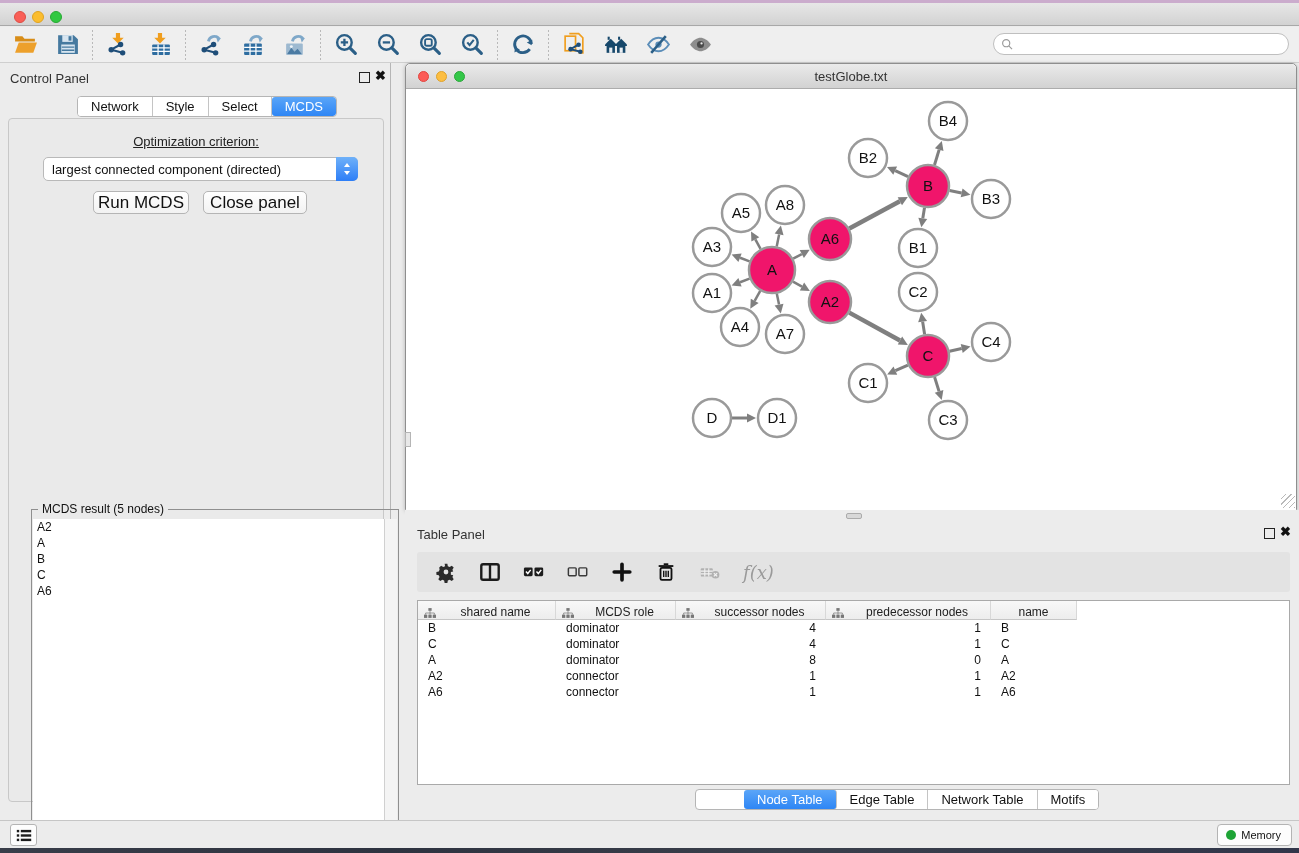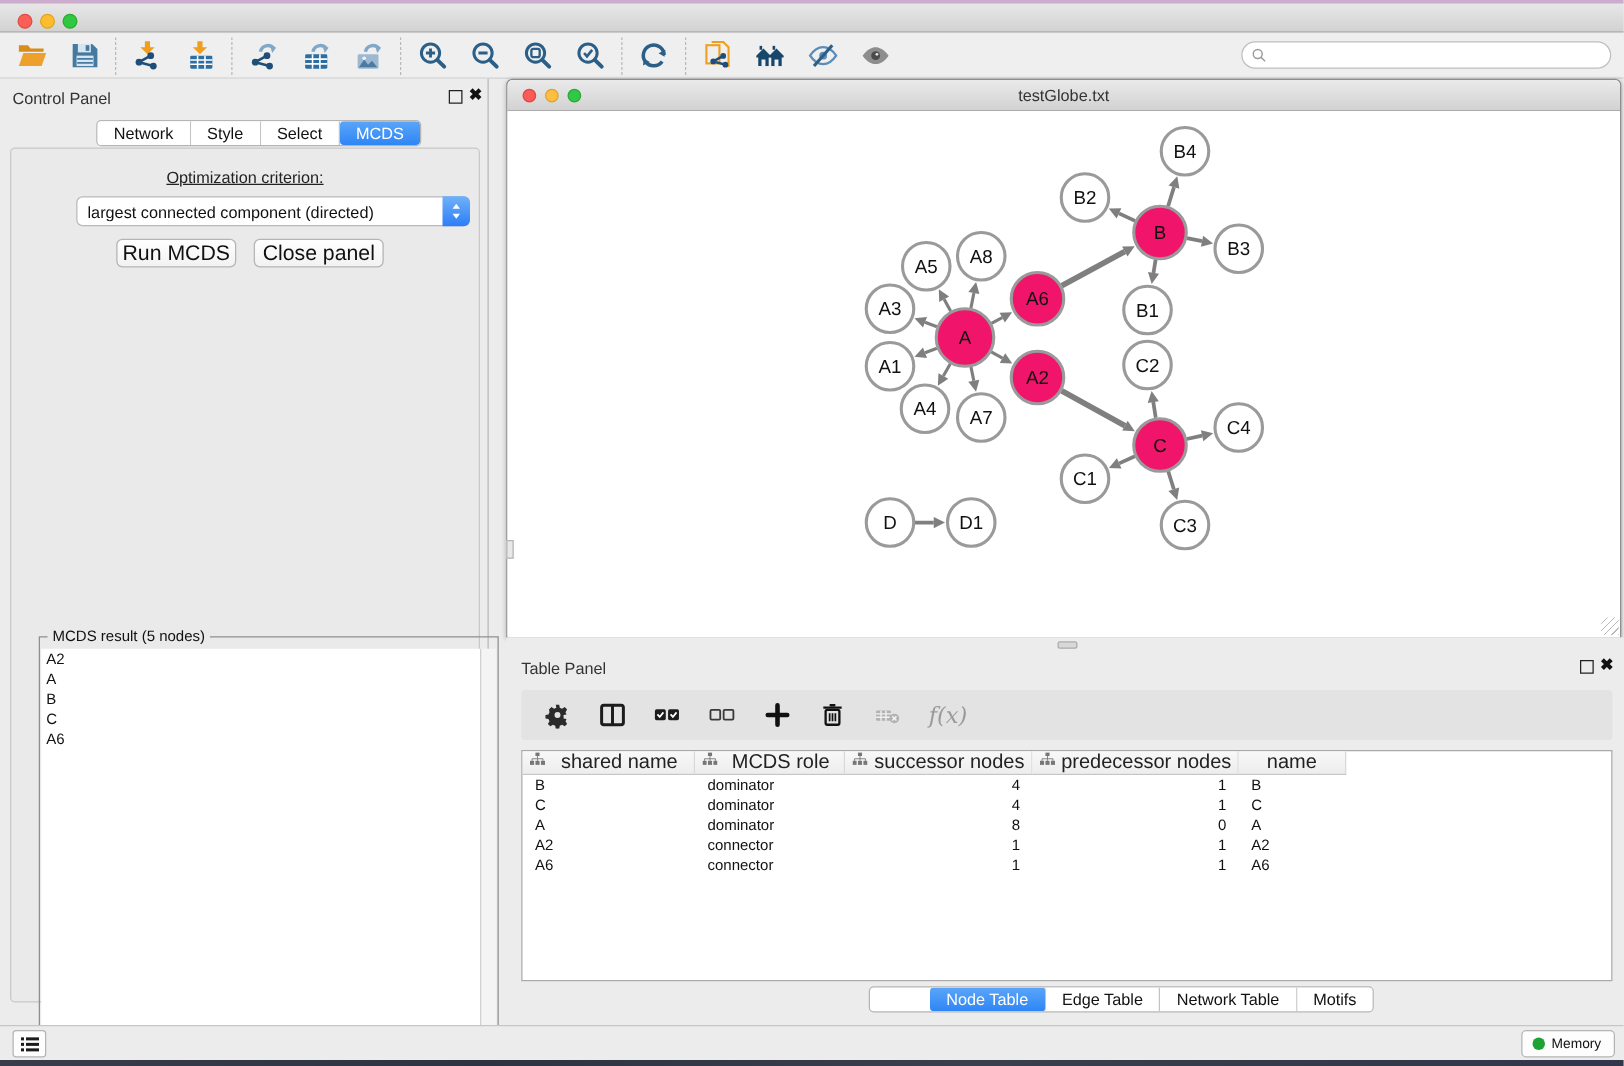--- a/index.html
+++ b/index.html
@@ -44,21 +44,21 @@
   .cp-tabs { left:77px; top:33px; }
   .seg-tab { font-size:13px; color:#111; padding:0 13px; line-height:20px; border-right:1px solid #c4c4c4;
     background:#fff; cursor:default; }
   .seg-tab:last-child { border-right:none; }
   .seg-tab.active { background:linear-gradient(#5aa5f8,#2e86f5); color:#fff; border-radius:3px; }
 
   .cp-body { position:absolute; left:8px; top:55px; width:376px; height:684px; background:#eaeaea;
     border:1px solid #c8c8c8; border-radius:4px; }
   .opt-label { position:absolute; left:0; right:0; top:15px; text-align:center; font-size:13px; color:#222;text-decoration:underline; }
   .dropdown { position:absolute; left:34px; top:38px; width:315px; height:24px; background:#fff;
-    border:1px solid #b9b9b9; border-radius:5px; display:flex; align-items:center;margin-left:18px; }
+    border:1px solid #b9b9b9; border-radius:5px; display:flex; align-items:center; }
   .dropdown .dd-value { flex:1; font-size:13px; color:#111; padding-left:8px; white-space:nowrap; overflow:hidden; }
   .dd-stepper { width:22px; height:24px; margin-right:-1px; border-radius:0 5px 5px 0;
     background:linear-gradient(#6fb1f9,#2d7ef7); display:flex; flex-direction:column;
     align-items:center; justify-content:center; color:#fff; }
   .dd-stepper svg { width:10px; height:18px; }
   .cp-btn { position:absolute; top:72px; height:23px; background:linear-gradient(#ffffff,#f2f2f2);
     border:1px solid #b5b5b5; border-radius:5px; font-size:17px; color:#111; text-align:center; line-height:21px; }
   .run-btn { left:84px; width:96px; }
   .closep-btn { left:194px; width:104px; }
 
@@ -100,21 +100,21 @@
   .tp-toolbar { position:absolute; left:12px; top:31px; width:873px; height:40px; background:#e3e3e3;
     border-radius:3px; display:flex; align-items:center; gap:22px; padding-left:18px; }
   .tp-icon { display:inline-flex; align-items:center; justify-content:center; height:26px; }
   .tp-icon svg { width:22px; height:22px; }
   .fx-label { font-family:"DejaVu Serif", serif; font-style:italic; font-size:18px; color:#9a9a9a; }
 
   .data-table { position:absolute; left:12px; top:79px; width:873px; height:185px; background:#fff;
     border:1px solid #a9a9a9; overflow:hidden; }
   .dt-header { position:absolute; left:0; top:0; height:19px; display:flex; }
   .dt-hcell { background:linear-gradient(#f8f8f8,#ededed); border-right:1px solid #d8d8d8;
-    border-bottom:1px solid #c6c6c6; font-size:16px; color:#222; display:flex; align-items:flex-start; }
+    border-bottom:1px solid #c6c6c6; font-size:12px; color:#222; display:flex; align-items:flex-end; }
   .dt-hcell .tree-ic { margin-left:6px; }
   .dt-hcell .lbl { flex:1; text-align:center; padding:0 4px; }
   .dt-rows { position:absolute; left:0; top:20px; right:0; }
   .dt-row { display:flex; height:16px; }
   .dt-cell { font-size:12px; color:#111; line-height:15px; padding:0 10px; white-space:nowrap; overflow:hidden; }
 
   .tp-tabs { left:290px; top:268px; }
 
   
   .status-bar { position:absolute; left:0; top:820px; width:1299px; height:28px; background:#ececec;

